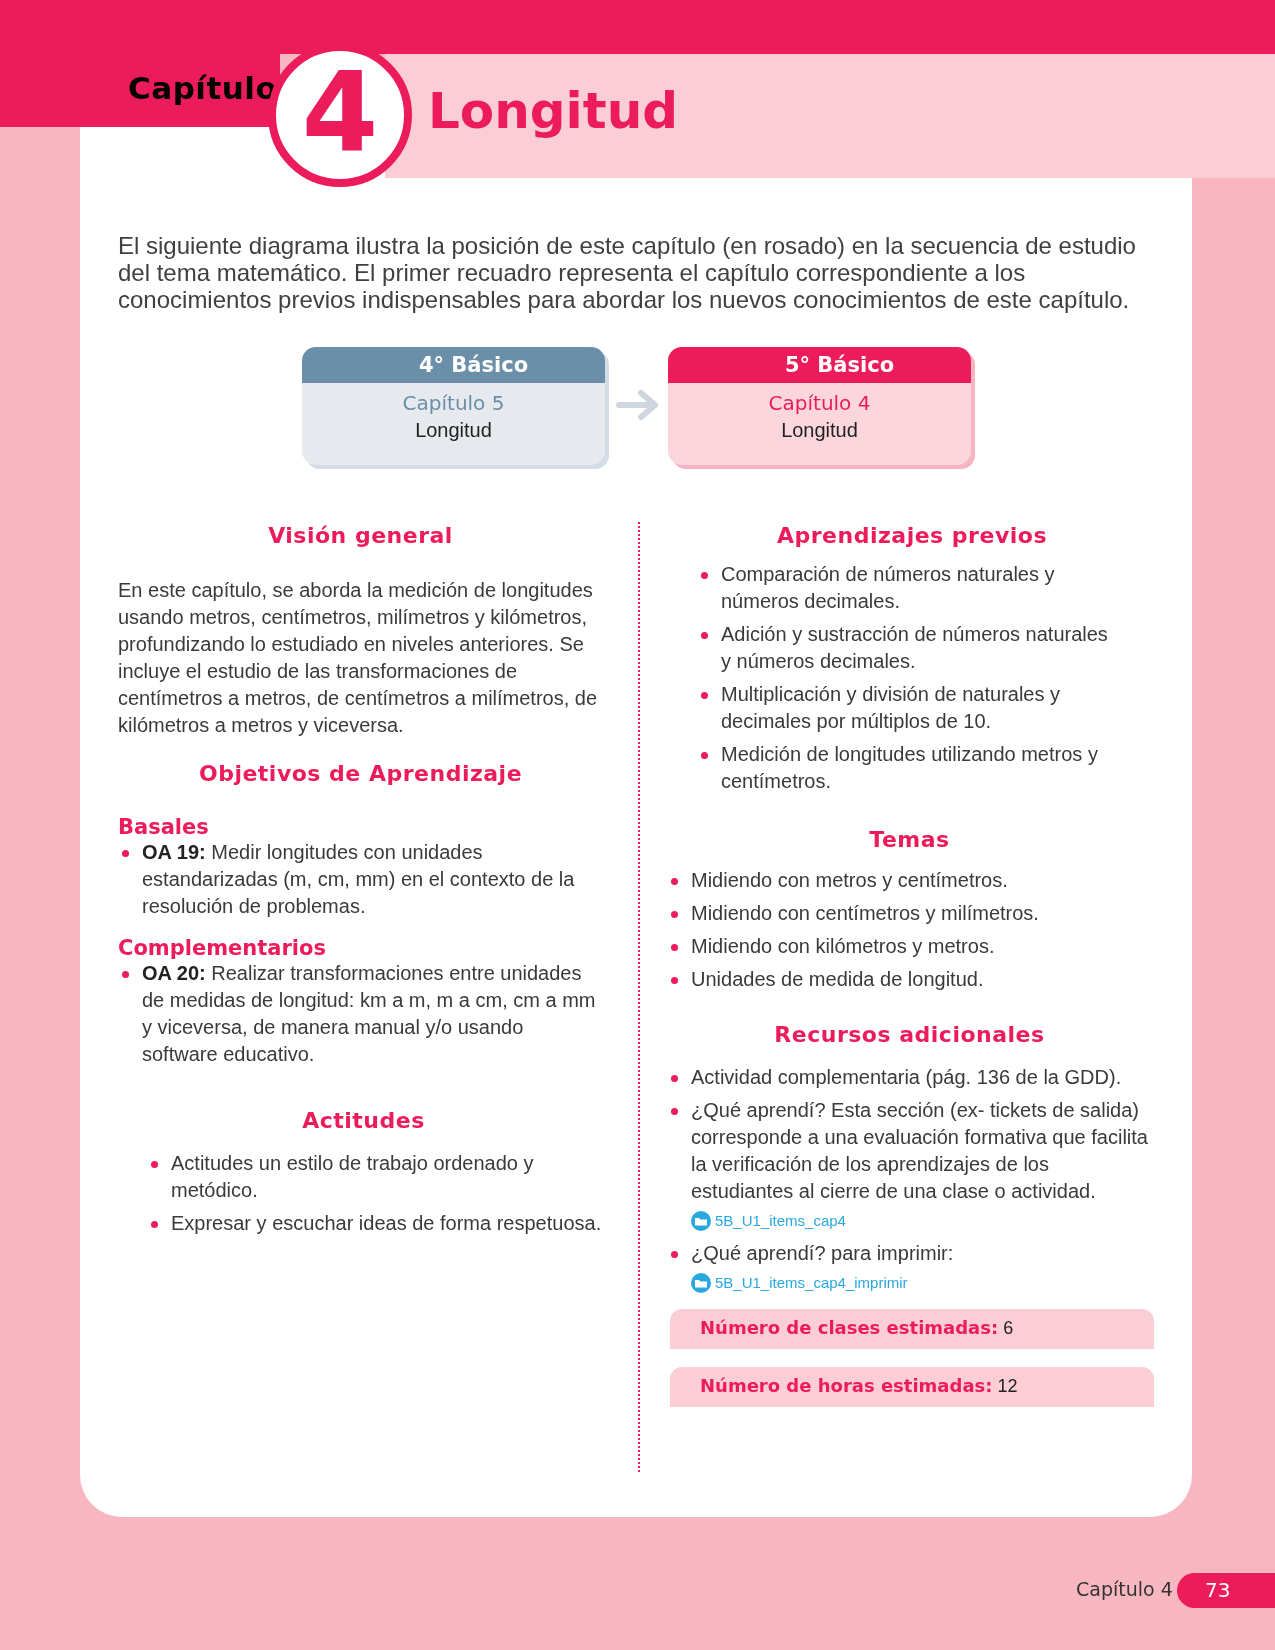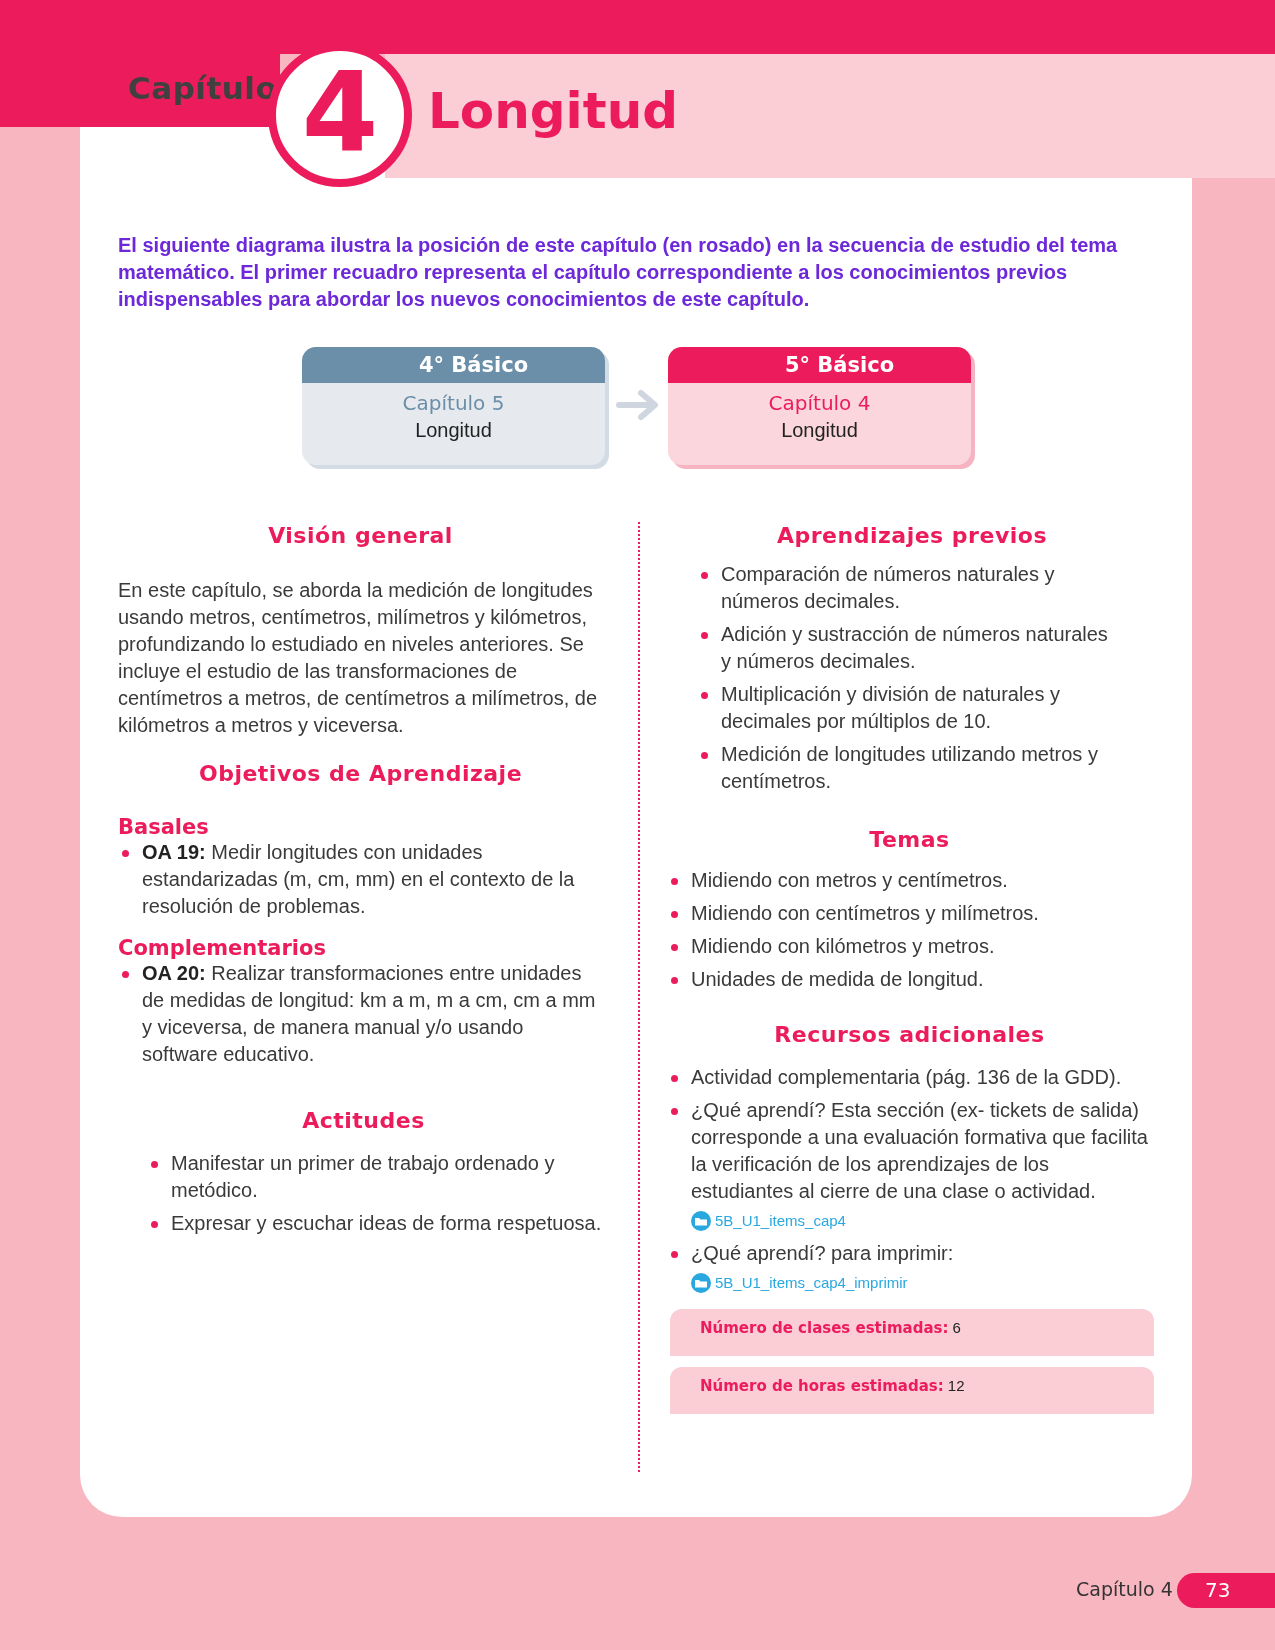--- a/index.html
+++ b/index.html
@@ -12,38 +12,38 @@
   .abs { position: absolute; }
   .top-band { left: 0; top: 0; width: 1275px; height: 54px; background: #ec1c5c; }
   .left-band { left: 0; top: 54px; width: 280px; height: 73px; background: #ec1c5c; }
   .title-band { left: 385px; top: 54px; width: 890px; height: 124px; background: #fbcdd5; }
   .card {
     left: 80px; top: 127px; width: 1112px; height: 1390px; background: #fff;
     border-radius: 0 0 42px 42px;
   }
   .card-top-cover { left: 385px; top: 127px; width: 807px; height: 51px; background: #fbcdd5; }
   .chapter-label {
-    left: 128px; top: 70px; color: #404040; font-size: 31px; font-weight: bold;
+    left: 128px; top: 70px; color: #000000; font-size: 31px; font-weight: bold;
     font-family: "DejaVu Sans", sans-serif; letter-spacing: 0.5px;
   }
   .chapter-circle {
     left: 268px; top: 43px; width: 128px; height: 128px; border-radius: 50%;
     background: #fff; border: 8px solid #ec1c5c;
     display: flex; align-items: center; justify-content: center;
   }
   .chapter-num {
     color: #ec1c5c; font-size: 110px; font-weight: bold; line-height: 1;
     font-family: "DejaVu Sans", sans-serif; margin-top: -4px;
   }
   .chapter-title {
     left: 428px; top: 82px; color: #ec1c5c; font-size: 50px; font-weight: bold;
     font-family: "DejaVu Sans", sans-serif;
   }
   .intro {
-    left: 118px; top: 232px; width: 1050px; font-size: 20px; line-height: 27px; color: #6d28d9; font-weight: bold;
+    left: 118px; top: 232px; width: 1050px; font-size: 24px; line-height: 27px; color: #404040;
   }
   .seq-box {
     width: 303px; height: 118px; border-radius: 14px; overflow: hidden;
     text-align: center;
   }
   .seq-box .hdr {
     height: 36px; line-height: 37px; color: #fff; font-weight: bold; font-size: 21px;
     font-family: "DejaVu Sans", sans-serif;
     padding-left: 40px;
   }
@@ -68,22 +68,22 @@
   ul.bl li::before {
     content: ""; position: absolute; left: 4px; top: 11px; width: 7px; height: 7px;
     border-radius: 50%; background: #ec1c5c;
   }
   .sub-hdr { color: #ec1c5c; font-weight: bold; font-size: 21px; font-family: "DejaVu Sans", sans-serif; }
   .oa-code { font-weight: bold; color: #222; }
   .link-row { display: flex; align-items: center; gap: 4px; margin-top: 2px; }
   .link-text { color: #29a8e0; font-size: 15px; text-align: center; }
   .folder-icon { width: 20px; height: 20px; display: inline-block; }
   .stat-band {
-    height: 47px; background: #fbcdd5; border-radius: 12px 12px 0 0;
-    line-height: 38px; padding-left: 30px; font-size: 15px;
+    height: 40px; background: #fbcdd5; border-radius: 12px 12px 0 0;
+    line-height: 38px; padding-left: 30px; font-size: 18px;
   }
   .stat-label { color: #ec1c5c; font-weight: bold; font-family: "DejaVu Sans", sans-serif; }
   .stat-val { color: #222; }
   .footer-label { left: 1076px; top: 1578px; font-size: 19px; color: #333; font-family: "DejaVu Sans", sans-serif; }
   .page-pill {
     left: 1177px; top: 1573px; width: 110px; height: 35px; background: #ec1c5c;
     border-radius: 18px 0 0 18px; color: #fff; font-size: 20px; line-height: 35px; padding-left: 28px;
     box-sizing: border-box; font-family: "DejaVu Sans", sans-serif;
   }
 </style>
@@ -133,21 +133,21 @@
   </ul>
   <div class="sub-hdr" style="margin-top:16px;">Complementarios</div>
   <ul class="bl">
     <li><span class="oa-code">OA 20:</span><span> Realizar transformaciones entre unidades de medidas de longitud: km a m, m a cm, cm a mm y viceversa, de manera manual y/o usando software educativo.</span></li>
   </ul>
 </div>
 
 <div class="abs" style="left:121px; top:1102px; width:485px;">
   <div class="sec-hdr">Actitudes</div>
   <ul class="bl" style="margin-top:12px; padding-left:26px;">
-    <li>Manifestar un primer de trabajo ordenado y metódico.</li>
+    <li>Actitudes un estilo de trabajo ordenado y metódico.</li>
     <li>Expresar y escuchar ideas de forma respetuosa.</li>
   </ul>
 </div>
 
 <div class="abs" style="left:667px; top:517px; width:490px;">
   <div class="sec-hdr">Aprendizajes previos</div>
   <ul class="bl" style="margin-top:8px; padding-left:30px; width:420px;">
     <li>Comparación de números naturales y números decimales.</li>
     <li>Adición y sustracción de números naturales y números decimales.</li>
     <li>Multiplicación y división de naturales y decimales por múltiplos de 10.</li>

